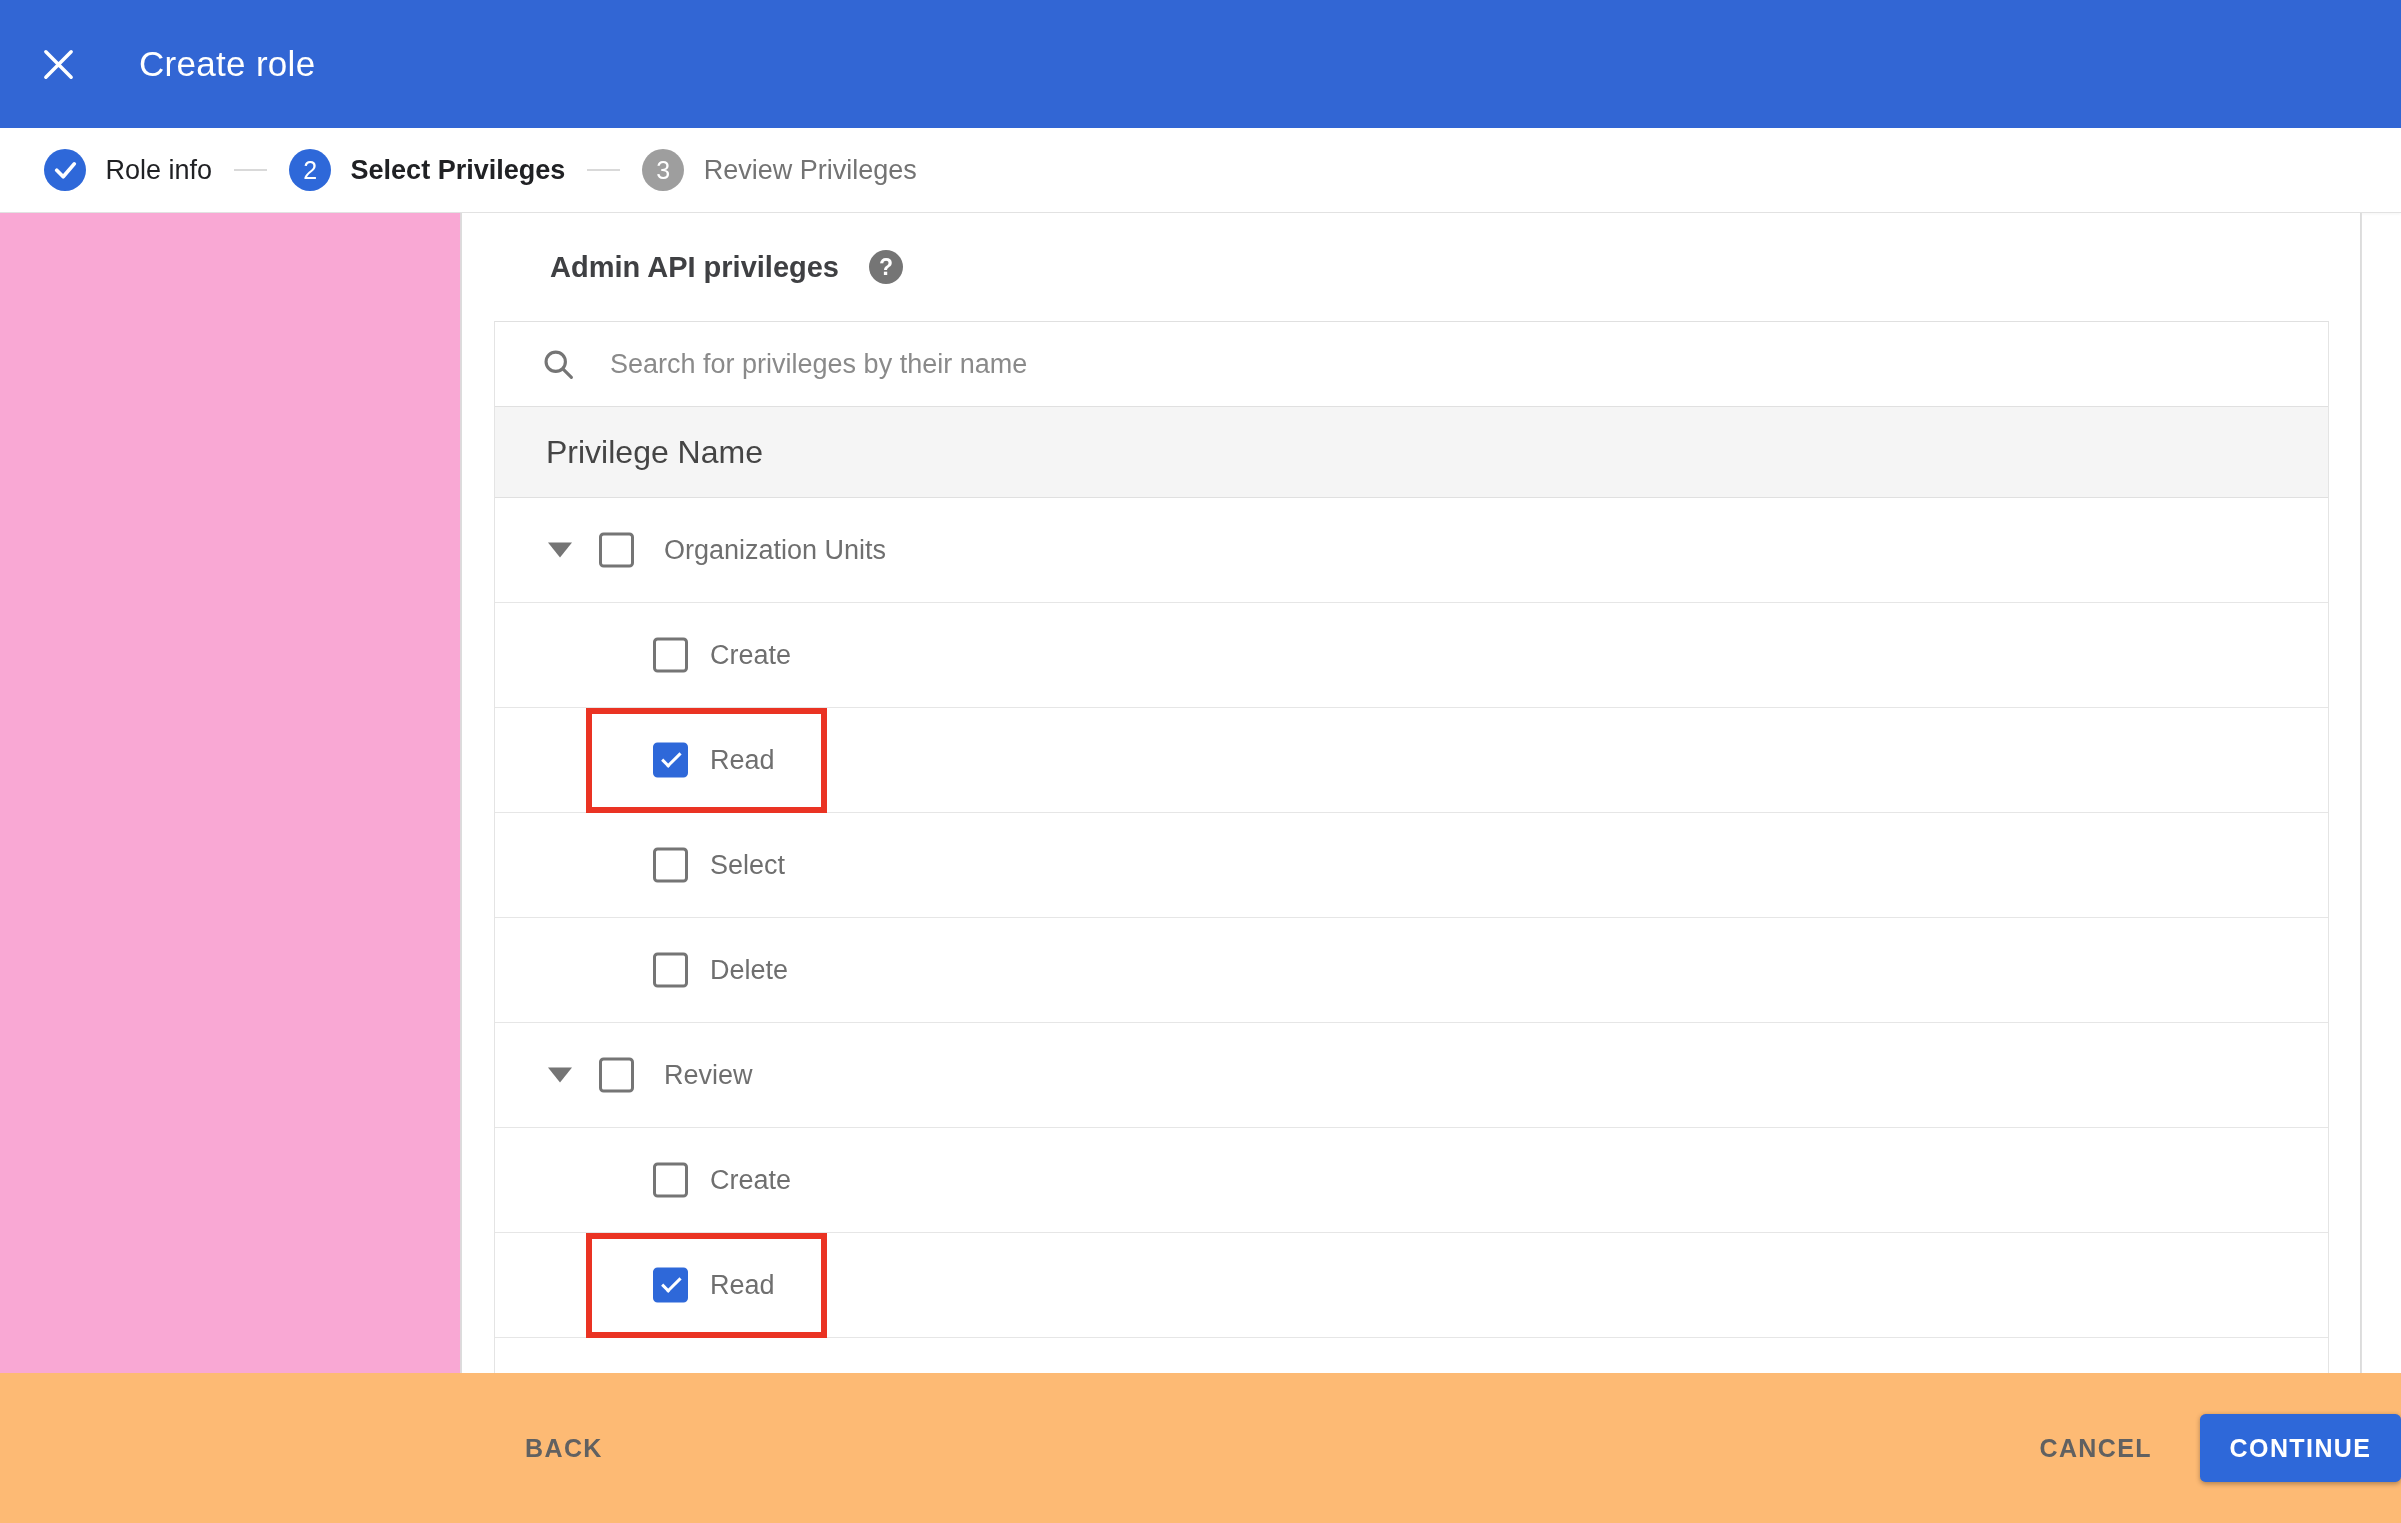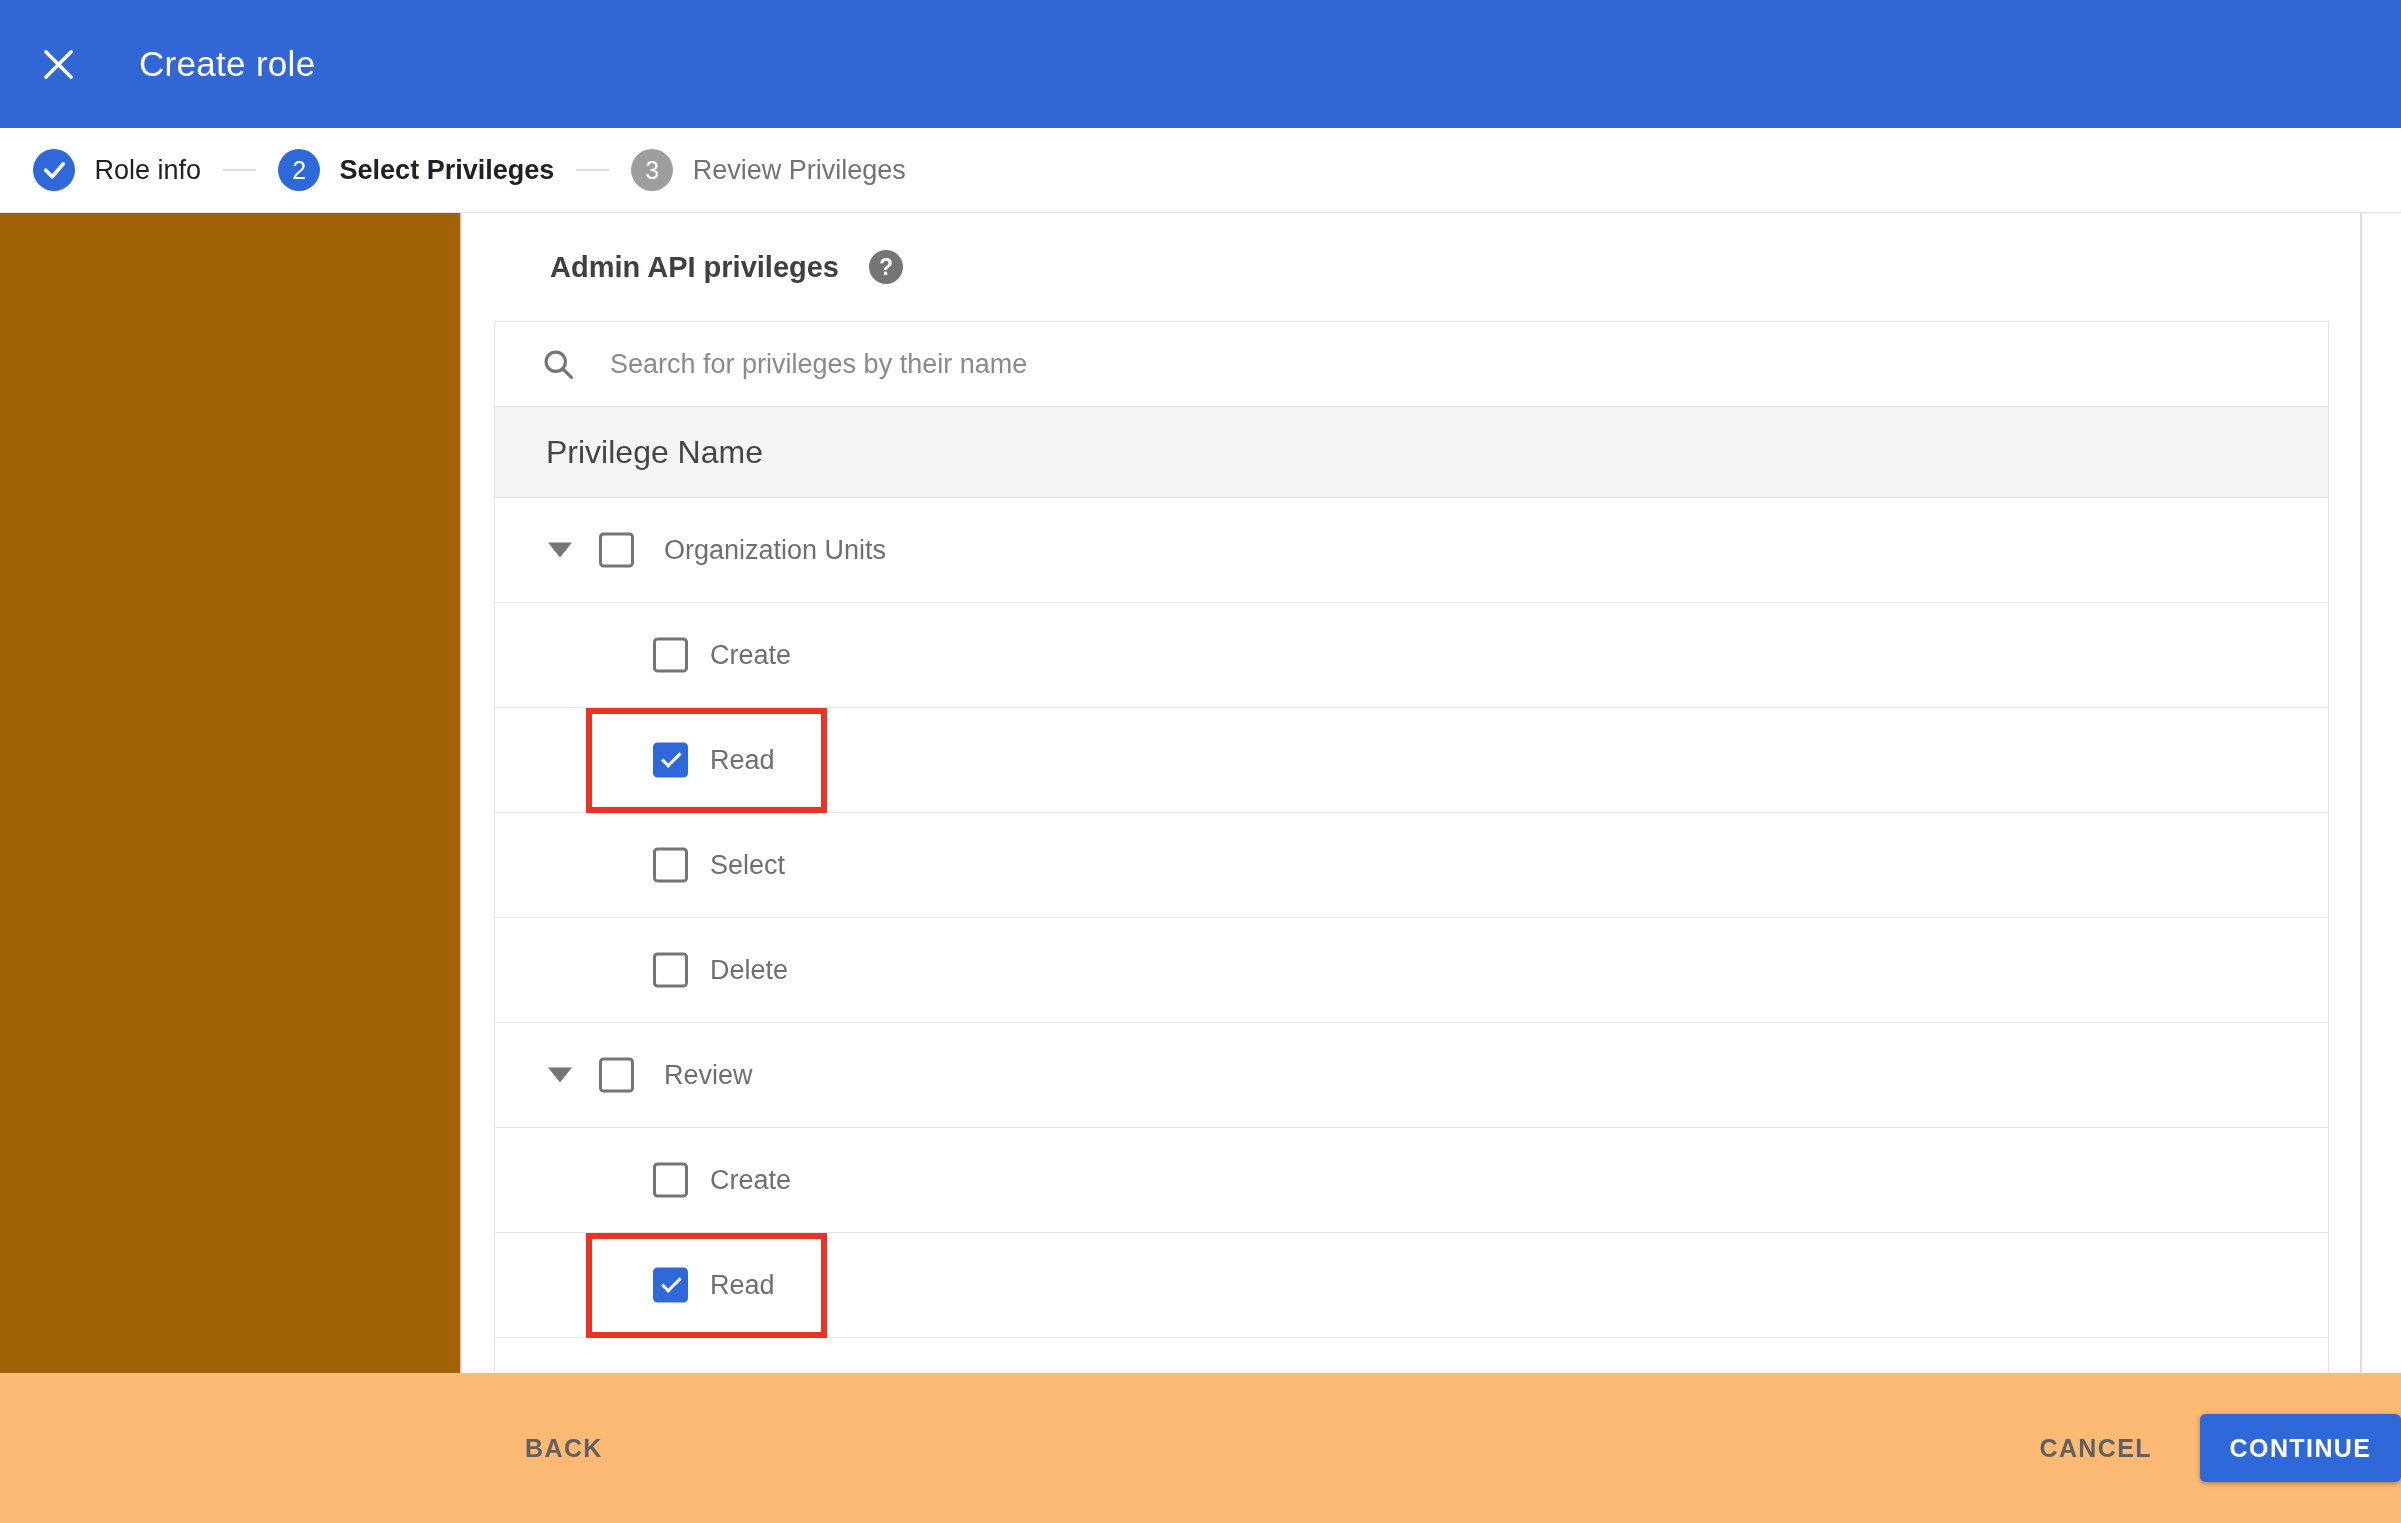--- a/index.html
+++ b/index.html
@@ -20,38 +20,38 @@
     align-items:center; justify-content:center; cursor:pointer;
   }
   .topbar-title {
     color:#ffffff; font-size:35px; font-weight:400; margin-left:59px; letter-spacing:0.3px;
   }
 
   
   .stepper {
     position:absolute; top:128px; left:0; width:2401px; height:85px;
     background:#ffffff; border-bottom:1.9px solid #e2e2e2;
-    display:flex; align-items:center; padding-left:33px;
+    display:flex; align-items:center; padding-left:44px;
     box-shadow:0 1.9px 2.8px rgba(0,0,0,0.04);
   }
   .step { display:flex; align-items:center; cursor:pointer; }
   .step-circle {
     width:42px; height:42px; border-radius:50%;
     display:flex; align-items:center; justify-content:center;
     color:#fff; font-size:25px;
   }
   .step.complete .step-circle, .step.active .step-circle { background:#2e68d9; }
   .step.upcoming .step-circle { background:#9e9e9e; }
   .step-label { margin-left:19.5px; font-size:27px; color:#202124; white-space:nowrap; }
   .step.active .step-label { font-weight:700; }
   .step.upcoming .step-label { color:#737373; }
   .step-connector { width:33px; height:2.8px; background:#d9d9d9; margin:0 22px; }
 
   
-  .main { position:absolute; top:213px; left:0; width:2143px; height:1160px; background:#a16207; }
+  .main { position:absolute; top:213px; left:0; width:2143px; height:1160px; background:#f9a8d4; }
   .card {
     position:absolute; left:462px; top:0; width:1898px; height:1160px; background:#ffffff;
     box-shadow:-1.9px 0 0 #dcdcdc, 1.9px 0 0 #dcdcdc;
   }
   .section-header { height:108px; display:flex; align-items:center; padding-left:88px; }
   .section-title { font-size:29px; font-weight:700; color:#3f4043; }
   .help-icon {
     width:34px; height:34px; border-radius:50%; background:#757575; color:#ffffff;
     font-size:23px; font-weight:700; display:flex; align-items:center; justify-content:center;
     margin-left:30px; cursor:pointer;

